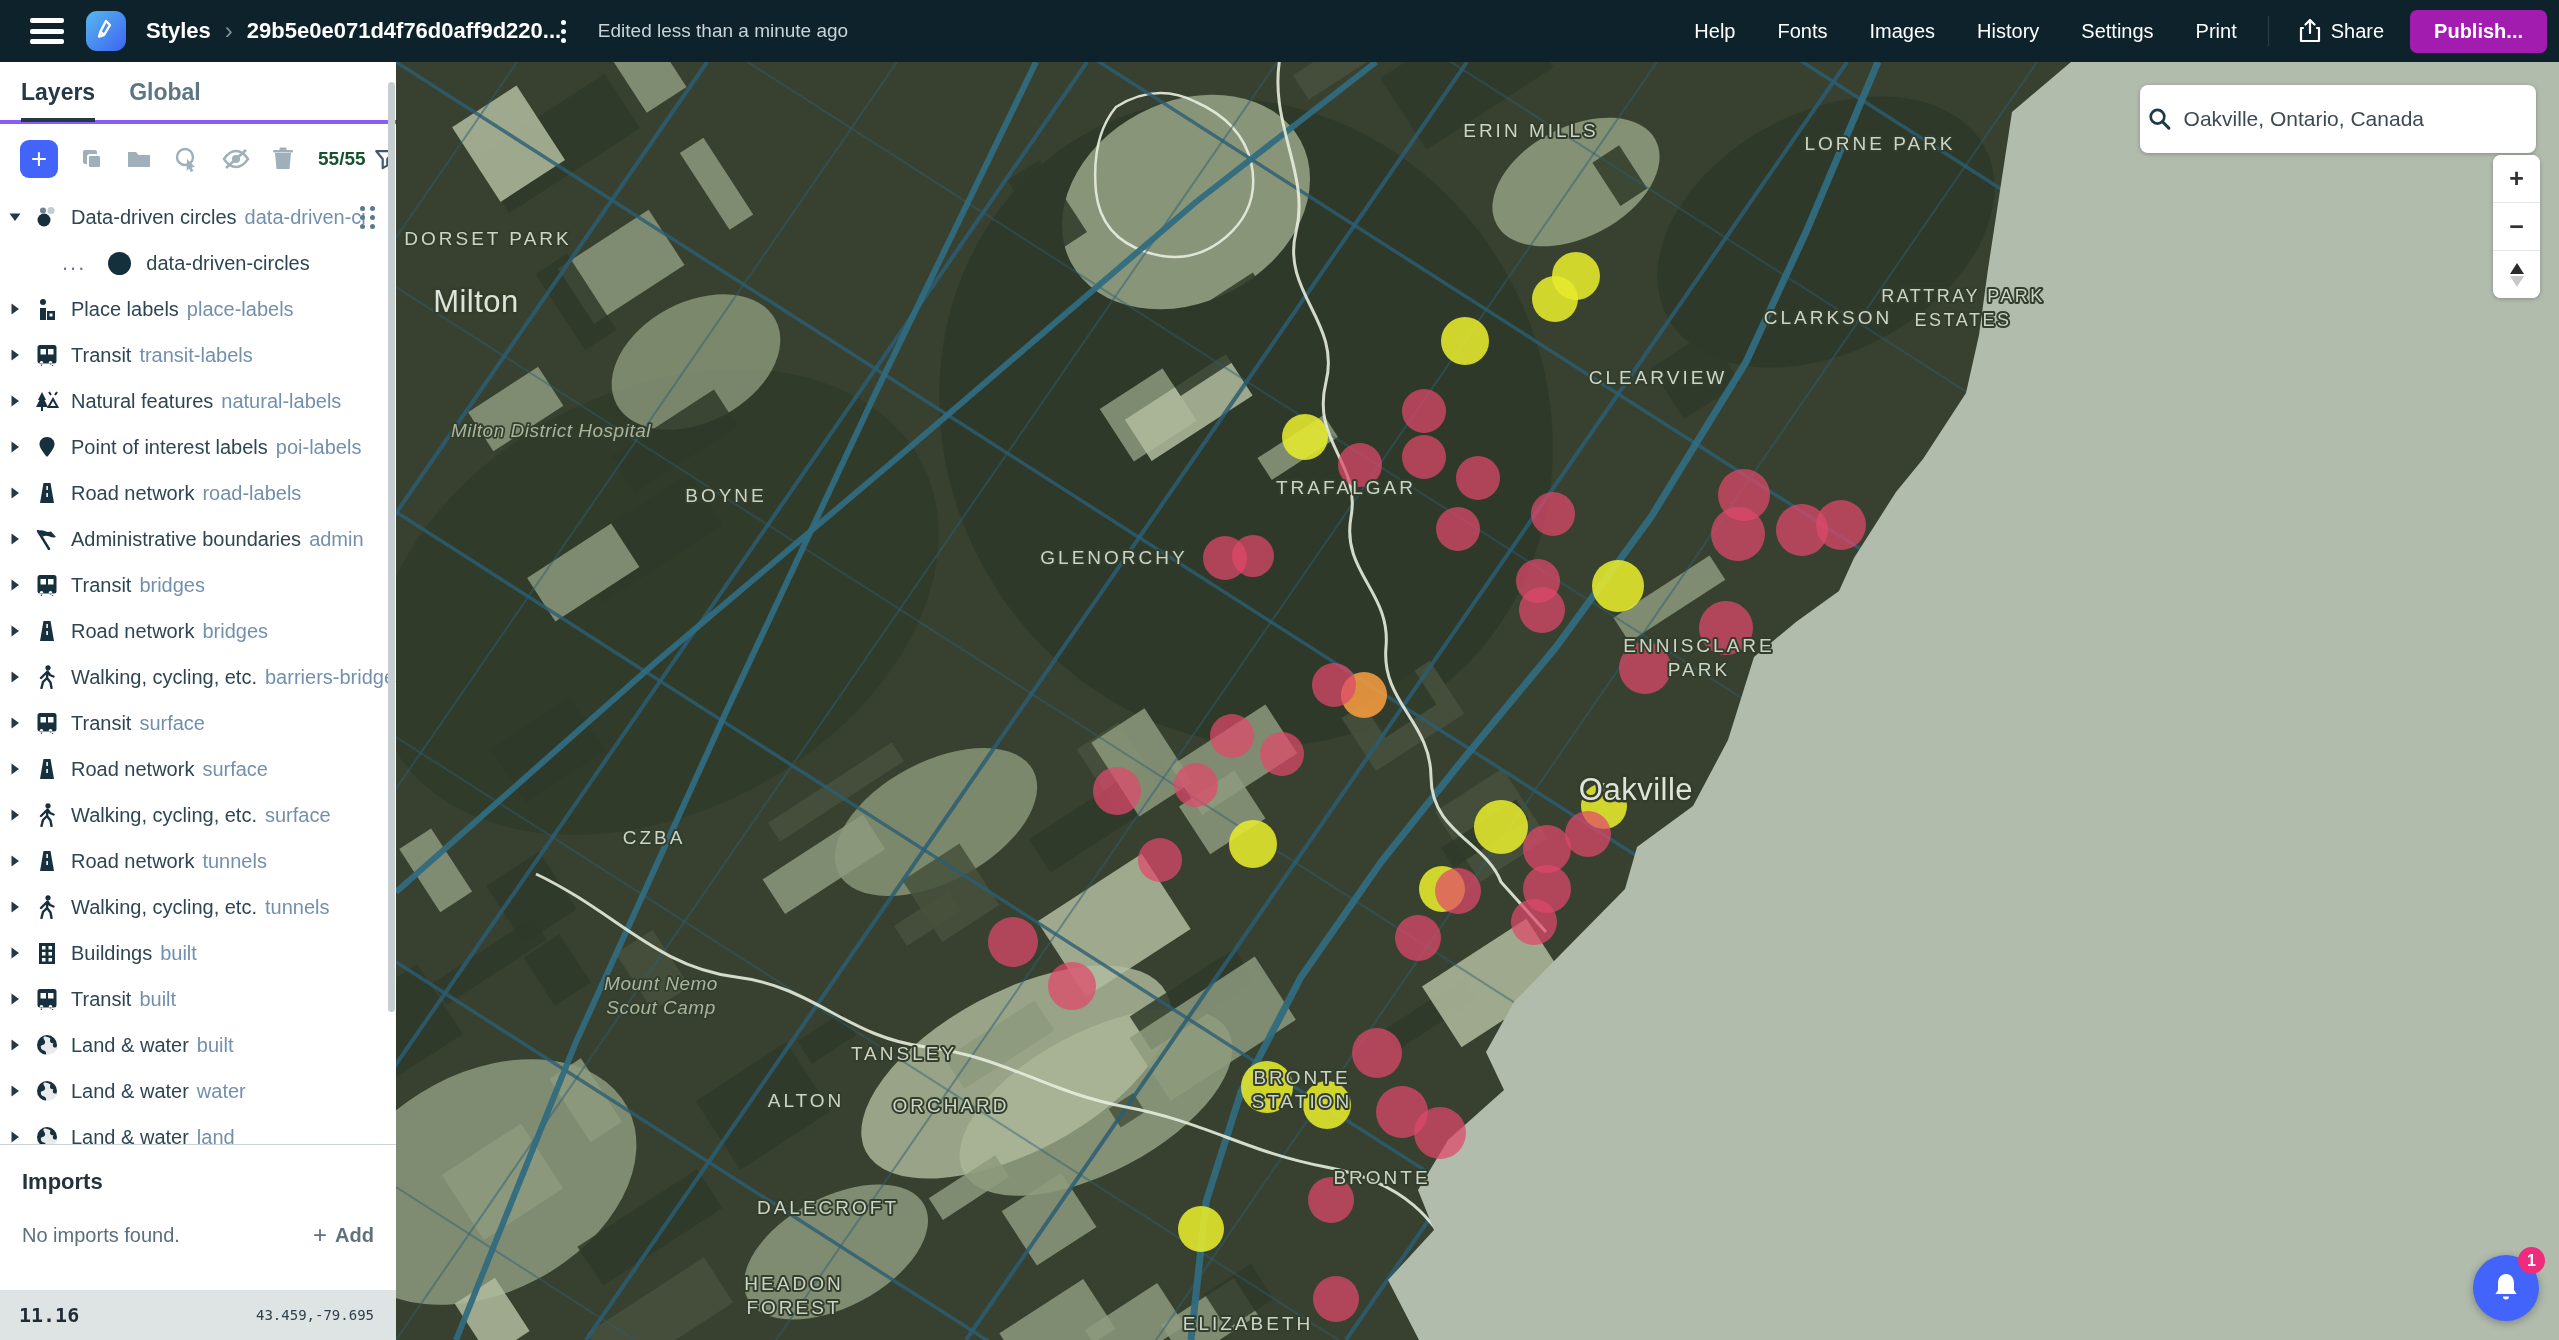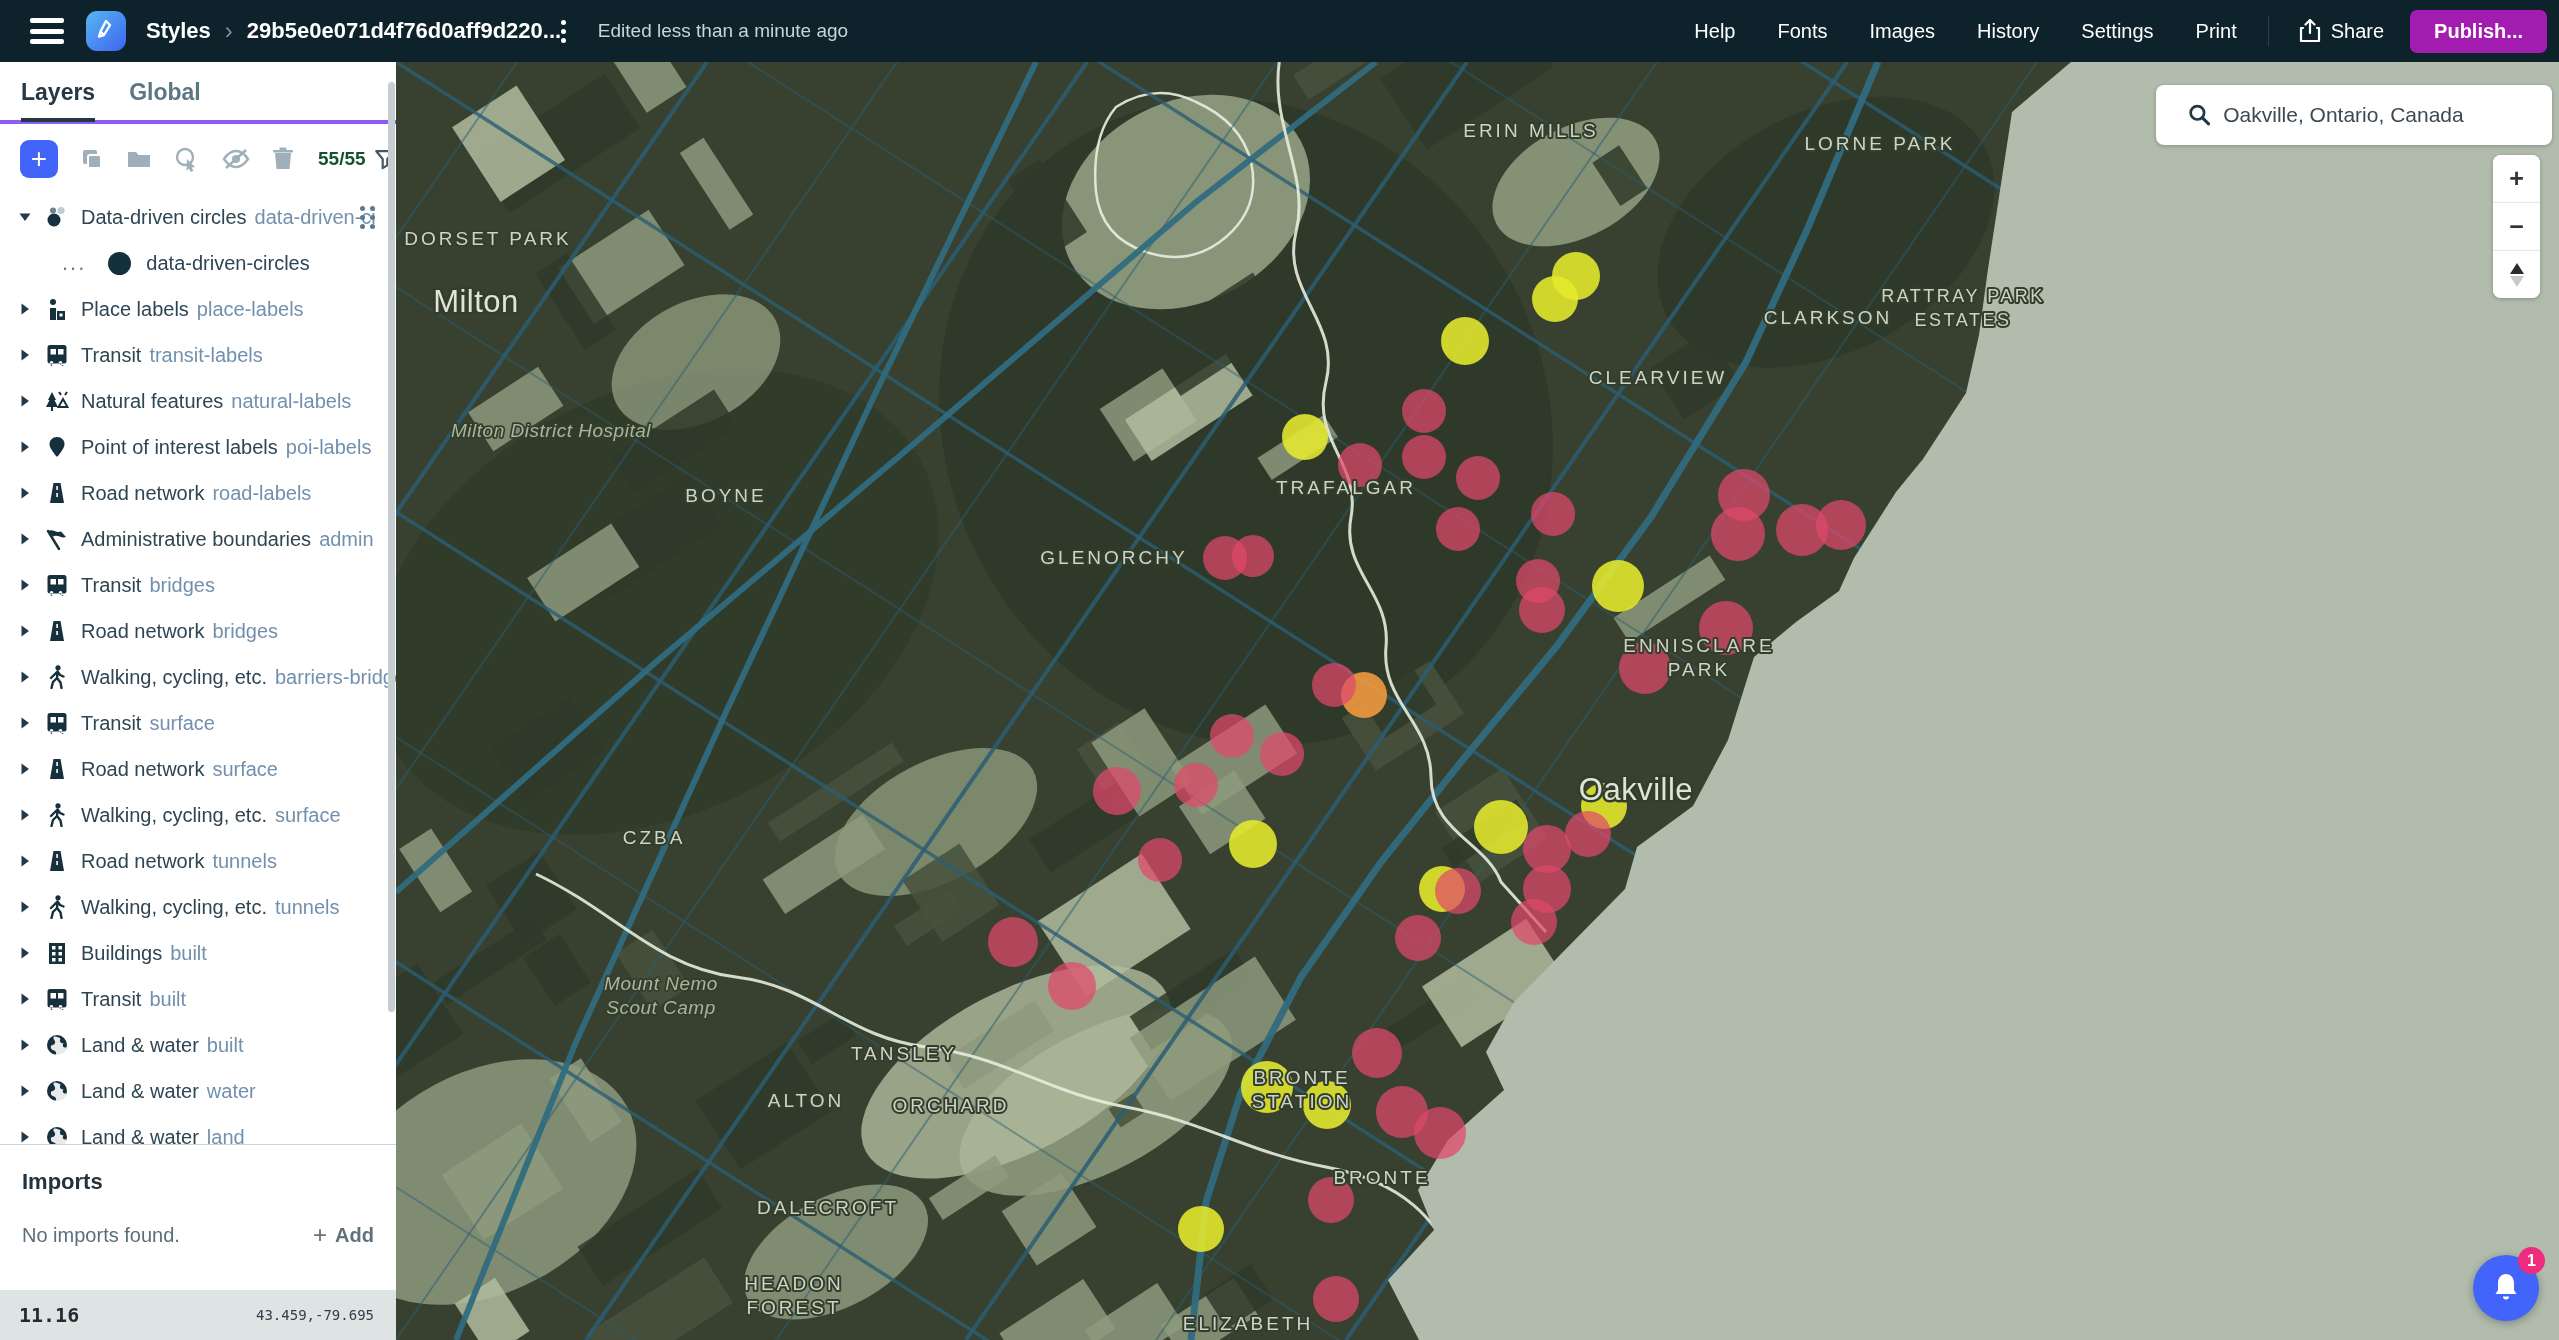--- a/index.html
+++ b/index.html
@@ -31,21 +31,21 @@
   .tab.active { color:#243845; }
   .tab.active::after { content:""; position:absolute; left:0; right:0; bottom:-2px; height:4px; background:#243845; }
   .tab.inactive { color:#5d7684; }
   .ltoolbar { height:70px; display:flex; align-items:center; padding:0 14px 0 20px; }
   .add-layer-btn { width:38px; height:38px; background:#4264fb; border:none; border-radius:9px; color:#fff; font-size:28px; line-height:36px; cursor:pointer; flex:0 0 auto; }
   .tool-ic { margin-left:22px; cursor:pointer; display:flex; }
   .ltoolbar .vdiv { width:1px; height:44px; background:#dfe5e7; margin-left:24px; }
   .layer-count { margin-left:auto; font-size:19px; font-weight:bold; color:#14532d; display:flex; align-items:center; cursor:pointer; }
   .layer-count svg { margin-left:8px; }
   .layer-list { position:absolute; top:132px; bottom:196px; left:0; right:0; overflow:hidden; }
-  .lrow { height:46px; display:flex; align-items:center; padding-left:18px; cursor:pointer; position:relative; }
+  .lrow { height:46px; display:flex; align-items:center; padding-left:8px; cursor:pointer; position:relative; }
   .lrow .caret { width:14px; height:14px; flex:0 0 auto; }
   .lrow .licon { width:24px; margin-left:13px; display:flex; justify-content:center; flex:0 0 auto; }
   .lrow .lname { font-size:20px; color:#2e4553; margin-left:12px; white-space:nowrap; }
   .lrow .lid { font-size:20px; color:#7290ad; margin-left:8px; white-space:nowrap; }
   .lrow .drag { position:absolute; right:20px; display:grid; grid-template-columns:6px 6px; gap:4px; }
   .lrow .drag i { width:5px; height:5px; border-radius:50%; background:#5c7a8e; }
   .lrow.child { padding-left:62px; }
   .lrow.child .dots { color:#6b7b87; font-size:22px; letter-spacing:2px; }
   .lrow.child .bigcircle { width:23px; height:23px; border-radius:50%; background:#14303d; margin-left:22px; }
   .lrow.child .lname { margin-left:15px; }
@@ -56,21 +56,21 @@
   .imports-empty { font-size:20px; color:#5b6e7b; }
   .add-import { margin-left:auto; font-size:20px; font-weight:bold; color:#5f727c; cursor:pointer; display:flex; align-items:center; }
   .add-import .plus { font-size:24px; margin-right:8px; font-weight:normal; }
   .sfooter { position:absolute; left:0; right:0; bottom:0; height:50px; background:#dee3e4; display:flex; align-items:center; font-family:"DejaVu Sans Mono", monospace; }
   .sfooter .zl { font-size:20px; font-weight:bold; color:#1f2c35; margin-left:19px; }
   .sfooter .coords { margin-left:auto; margin-right:22px; font-size:14px; color:#30404a; }
 
   
   .map { position:absolute; left:396px; top:62px; right:0; bottom:0; background:#38412f; }
   .map svg.basemap { width:100%; height:100%; display:block; }
-  .searchbox { position:absolute; top:23px; right:7px; width:396px; height:60px; background:#fff; border-radius:8px; box-shadow:0 1px 4px rgba(0,0,0,.25); display:flex; align-items:center; padding:0 32px; }
+  .searchbox { position:absolute; top:23px; right:23px; width:396px; height:68px; background:#fff; border-radius:8px; box-shadow:0 1px 4px rgba(0,0,0,.25); display:flex; align-items:center; padding:0 8px; }
   .searchbox input { border:none; outline:none; font-family:inherit; font-size:21px; color:#3c4a54; margin-left:12px; width:100%; background:transparent; }
   .zoomctl { position:absolute; top:93px; right:19px; width:47px; height:143px; background:#fff; border-radius:8px; box-shadow:0 1px 4px rgba(0,0,0,.25); display:flex; flex-direction:column; overflow:hidden; }
   .zoomctl .zbtn { flex:1; display:flex; align-items:center; justify-content:center; font-size:25px; font-weight:bold; color:#333; cursor:pointer; border:none; background:#fff; font-family:inherit; }
   .zoomctl .zbtn + .zbtn { border-top:1px solid #e3e7e8; }
   .compass { display:flex; flex-direction:column; align-items:center; gap:2px; }
   .compass .n { width:0; height:0; border-left:7px solid transparent; border-right:7px solid transparent; border-bottom:11px solid #2b2b2b; }
   .compass .s { width:0; height:0; border-left:7px solid transparent; border-right:7px solid transparent; border-top:11px solid #c9c9c9; }
   .bell-fab { position:absolute; right:20px; bottom:19px; width:66px; height:66px; border-radius:50%; background:#4264fb; display:flex; align-items:center; justify-content:center; cursor:pointer; box-shadow:0 2px 8px rgba(0,0,0,.3); }
   .bell-badge { position:absolute; top:-8px; right:-6px; width:27px; height:27px; border-radius:50%; background:#ee2b7c; color:#fff; font-size:16px; font-weight:bold; display:flex; align-items:center; justify-content:center; }
 

